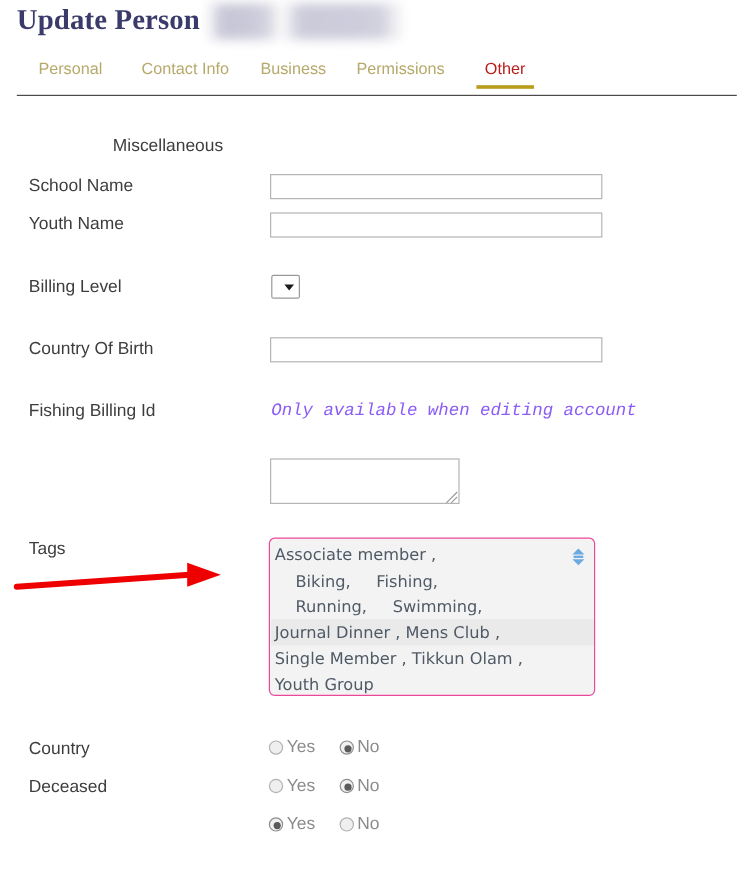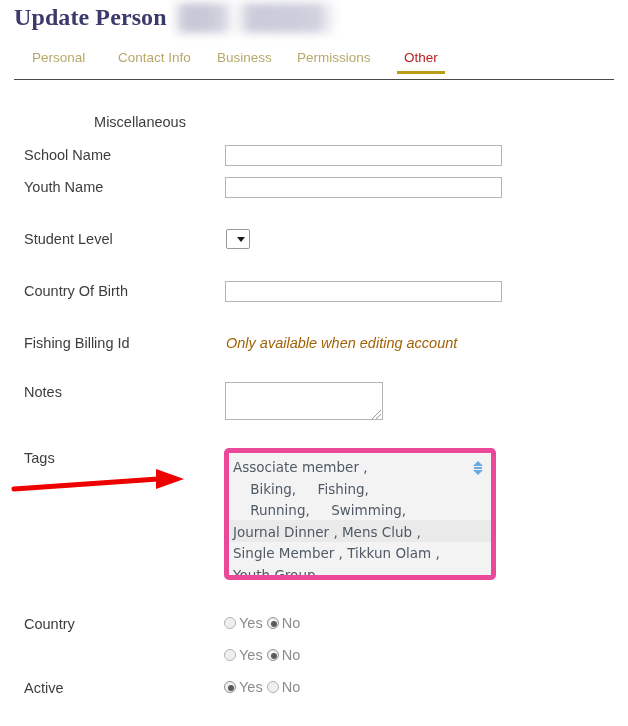--- a/index.html
+++ b/index.html
@@ -145,23 +145,24 @@
     width: 0; height: 0;
     border-left: 4px solid transparent;
     border-right: 4px solid transparent;
     border-top: 5px solid #1a1a1a;
   }
   .static-note {
     position: absolute;
     left: 226px;
     font-style: italic;
     font-size: 14.5px;
-    color: #a16207;
+    color: #8b5cf6;
     line-height: 20px;
     white-space: nowrap;
+    font-family: Liberation Mono, monospace;
   }
   .ta {
     position: absolute;
     left: 225px;
     width: 158px;
     height: 38px;
     border: 1px solid #b5b5b5;
     background: #fff;
     font-family: "Liberation Sans", sans-serif;
     font-size: 13px;
@@ -172,21 +173,21 @@
     position: absolute;
     pointer-events: none;
   }
 
   
   #tags-box {
     position: absolute;
     left: 224px;
     width: 272px;
     height: 132px;
-    border: 5px solid #ec4899;
+    border: 1px solid #ec4899;
     border-radius: 5px;
     background: #f3f3f3;
     overflow: hidden;
   }
   #tags-text {
     position: absolute;
     left: 4px; top: 4px;
     width: 262px;
     font-family: "DejaVu Sans", sans-serif;
     font-size: 13.5px;
@@ -222,21 +223,21 @@
     background: #6aaae0;
   }
 
   
   .radio-row { position: absolute; left: 0; width: 560px; height: 22px; }
   .radio-group {
     position: absolute;
     left: 224px;
     display: flex;
     align-items: center;
-    gap: 0px;
+    gap: 16px;
     font-size: 14.5px;
   }
   .radio-opt {
     display: flex;
     align-items: center;
     gap: 3px;
     margin-right: 4px;
     cursor: pointer;
   }
   .rb {
@@ -293,38 +294,37 @@
     <div class="lbl">School Name</div>
     <input class="txt" type="text" value="" style="">
   </div>
 
   <div class="row" style="top:89px">
     <div class="lbl">Youth Name</div>
     <input class="txt" type="text" value="" style="">
   </div>
 
   <div class="row" style="top:141px">
-    <div class="lbl">Student Level</div>
+    <div class="lbl">Billing Level</div>
     <div class="sel">
       <span class="arrow"></span>
     </div>
   </div>
 
   <div class="row" style="top:193px">
     <div class="lbl">Country Of Birth</div>
     <input class="txt" type="text" value="" style="">
   </div>
 
   <div class="row" style="top:245px">
     <div class="lbl">Fishing Billing Id</div>
     <div class="static-note">Only available when editing account</div>
   </div>
 
   <div class="row" style="top:294px;height:42px">
-    <div class="lbl">Notes</div>
     <textarea class="ta" style=""></textarea>
     <svg class="ta-handle" style="left:370px;top:26px" width="12" height="12" viewBox="0 0 12 12">
       <line x1="2" y1="11" x2="11" y2="2" stroke="#9a9a9a" stroke-width="1"></line>
       <line x1="6" y1="11" x2="11" y2="6" stroke="#9a9a9a" stroke-width="1"></line>
     </svg>
   </div>
 
   <div class="row" style="top:360px;height:134px">
     <div class="lbl">Tags</div>
     <div id="tags-box">
@@ -351,34 +351,34 @@
         <span class="rb-label">Yes</span>
       </label>
       <label class="radio-opt">
         <span class="rb checked"></span>
         <span class="rb-label">No</span>
       </label>
     </div>
   </div>
 
   <div class="radio-row" style="top:558px">
+    <div class="lbl">Deceased</div>
     <div class="radio-group">
       <label class="radio-opt">
         <span class="rb"></span>
         <span class="rb-label">Yes</span>
       </label>
       <label class="radio-opt">
         <span class="rb checked"></span>
         <span class="rb-label">No</span>
       </label>
     </div>
   </div>
 
   <div class="radio-row" style="top:590px">
-    <div class="lbl">Active</div>
     <div class="radio-group">
       <label class="radio-opt">
         <span class="rb checked"></span>
         <span class="rb-label">Yes</span>
       </label>
       <label class="radio-opt">
         <span class="rb"></span>
         <span class="rb-label">No</span>
       </label>
     </div>

